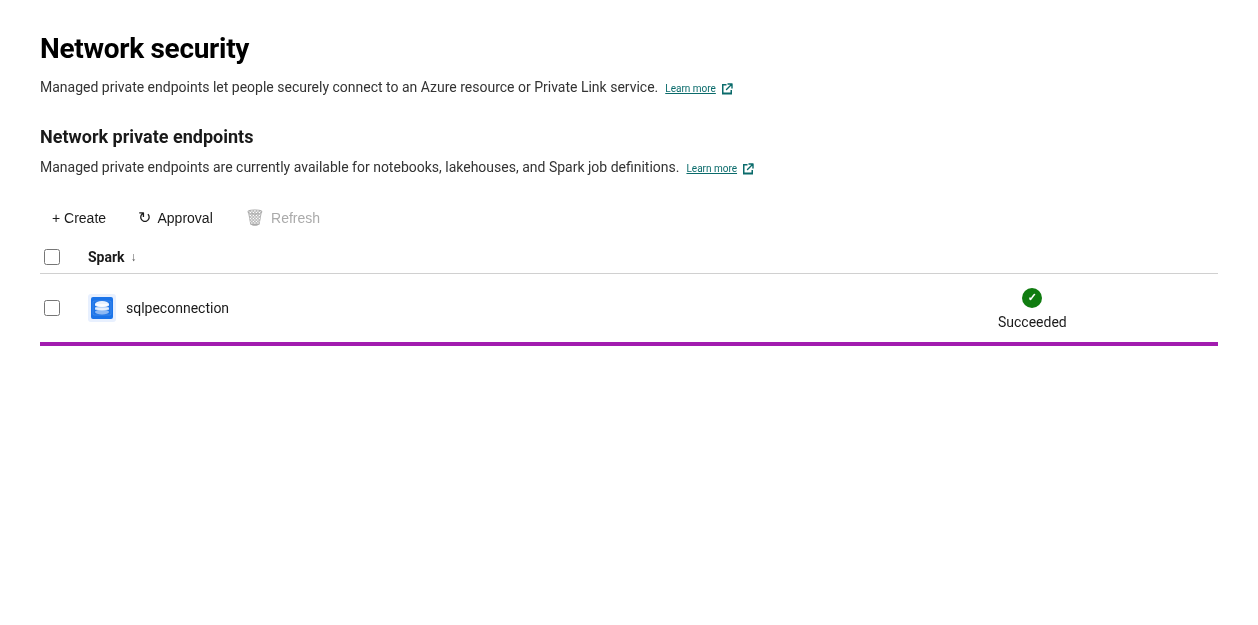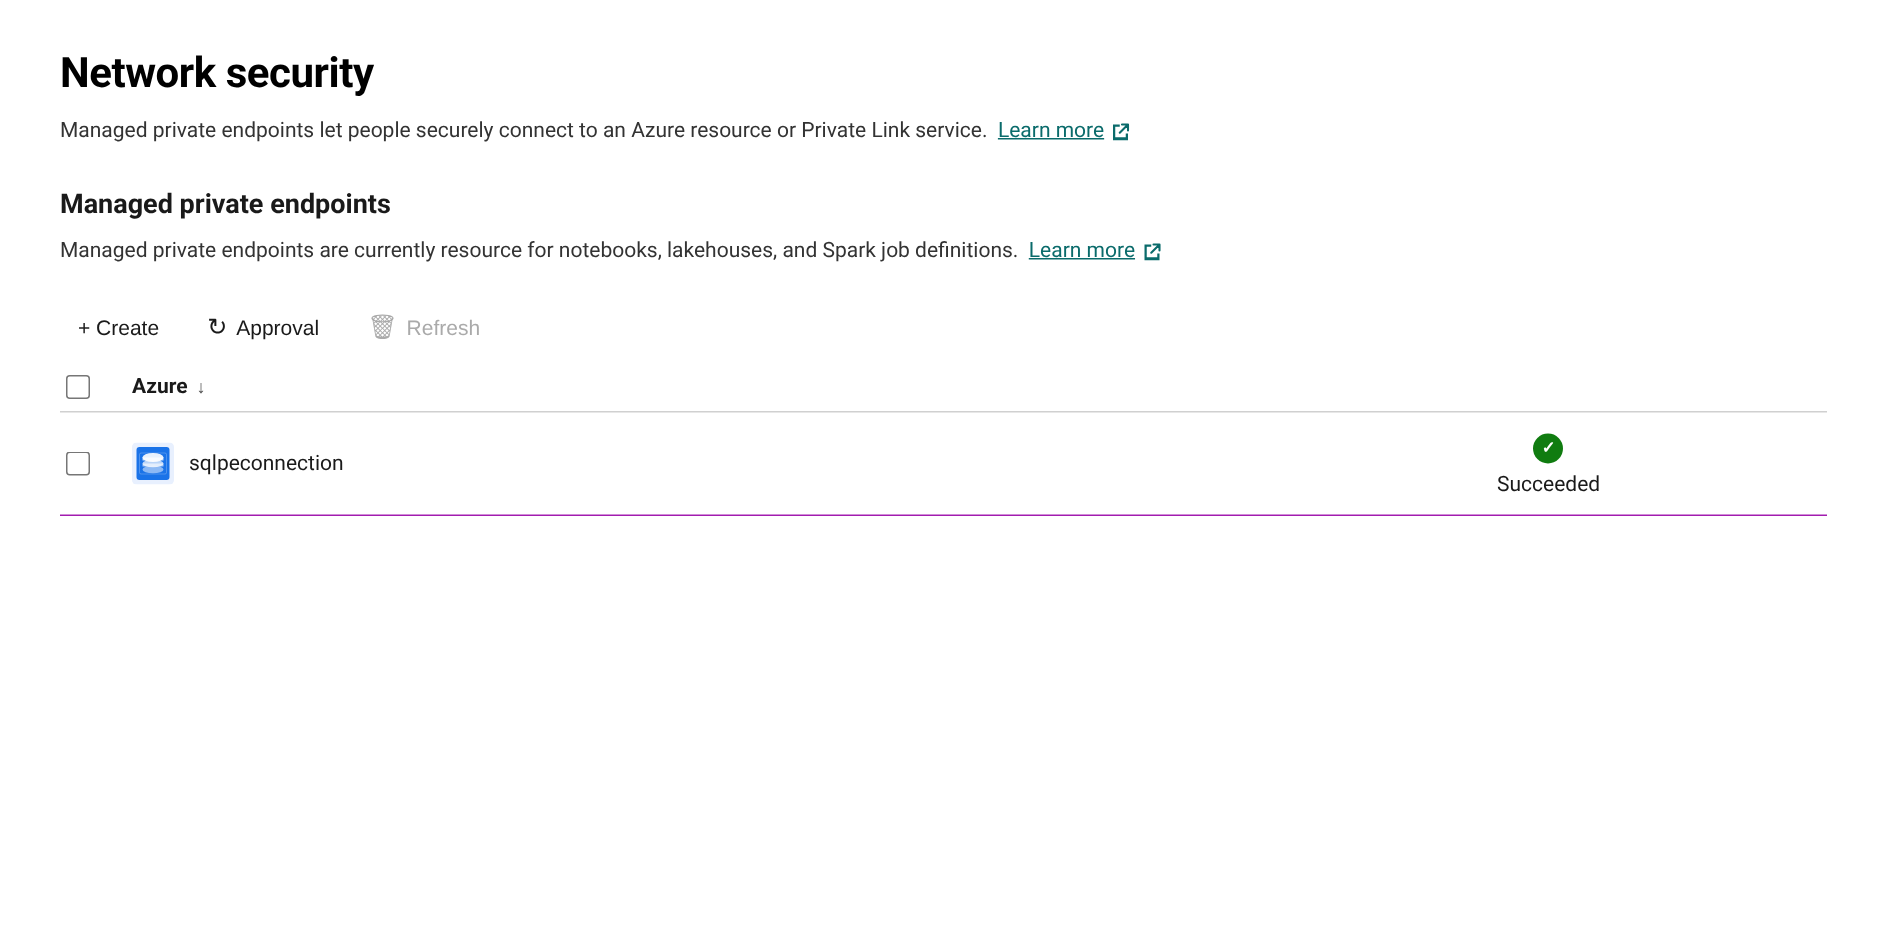--- a/index.html
+++ b/index.html
@@ -32,21 +32,21 @@
       margin-bottom: 4px;
     }
 
     .learn-more-link {
       color: #0a6b6b;
       text-decoration: underline;
       cursor: pointer;
       display: inline-flex;
       align-items: center;
       gap: 4px;
-      font-size: 14px;
+      font-size: 10px;
     }
 
     .external-icon {
       display: inline-block;
       width: 14px;
       height: 14px;
     }
 
     .section-title {
       font-size: 18px;
@@ -96,21 +96,21 @@
       display: flex;
       align-items: center;
       border-bottom: 1px solid #d0d0d0;
       padding-bottom: 8px;
       gap: 0;
     }
 
     .table-data-row {
       display: flex;
       align-items: center;
-      border-bottom: 1px solid #a21caf;
+      border-bottom: 4px solid #a21caf;
       padding: 12px 0;
       gap: 0;
     }
 
     .col-checkbox {
       width: 48px;
       flex-shrink: 0;
       display: flex;
       align-items: center;
       justify-content: flex-start;
@@ -206,24 +206,24 @@
     <span>Learn more</span>
     <span class="external-icon">
       <svg viewBox="0 0 14 14" fill="none" xmlns="http://www.w3.org/2000/svg">
         <path d="M2 2h4.5V3.5H3.5v7h7V8H12v4.5H2V2z" fill="#0a6b6b"></path>
         <path d="M8 2h4v4M12 2L6.5 7.5" stroke="#0a6b6b" stroke-width="1.4" stroke-linecap="round" stroke-linejoin="round"></path>
       </svg>
     </span>
   </a>
 </p>
 
-<h2 class="section-title">Managed private endpoints</h2>
+<h2 class="section-title">Network private endpoints</h2>
 
 <p class="description">
-  <span>Managed private endpoints are currently resource for notebooks, lakehouses, and Spark job definitions.</span>
+  <span>Managed private endpoints are currently available for notebooks, lakehouses, and Spark job definitions.</span>
   &nbsp;<a class="learn-more-link">
     <span>Learn more</span>
     <span class="external-icon">
       <svg viewBox="0 0 14 14" fill="none" xmlns="http://www.w3.org/2000/svg">
         <path d="M2 2h4.5V3.5H3.5v7h7V8H12v4.5H2V2z" fill="#0a6b6b"></path>
         <path d="M8 2h4v4M12 2L6.5 7.5" stroke="#0a6b6b" stroke-width="1.4" stroke-linecap="round" stroke-linejoin="round"></path>
       </svg>
     </span>
   </a>
 </p>
@@ -243,21 +243,21 @@
 </div>
 
 <div class="table-container">
 
   <div class="table-header-row">
     <div class="col-checkbox">
       <input type="checkbox" style="">
     </div>
     <div class="col-name">
       <span class="col-header-label">
-        <span>Azure</span>
+        <span>Spark</span>
         <span class="sort-icon">↓</span>
       </span>
     </div>
   </div>
 
   <div class="table-data-row">
     <div class="col-checkbox">
       <input type="checkbox" style="">
     </div>
     <div class="col-name">

